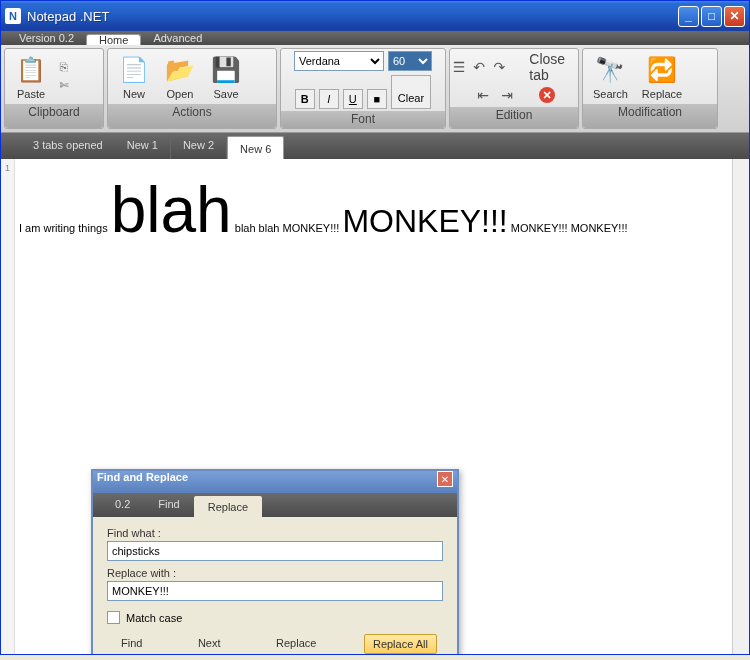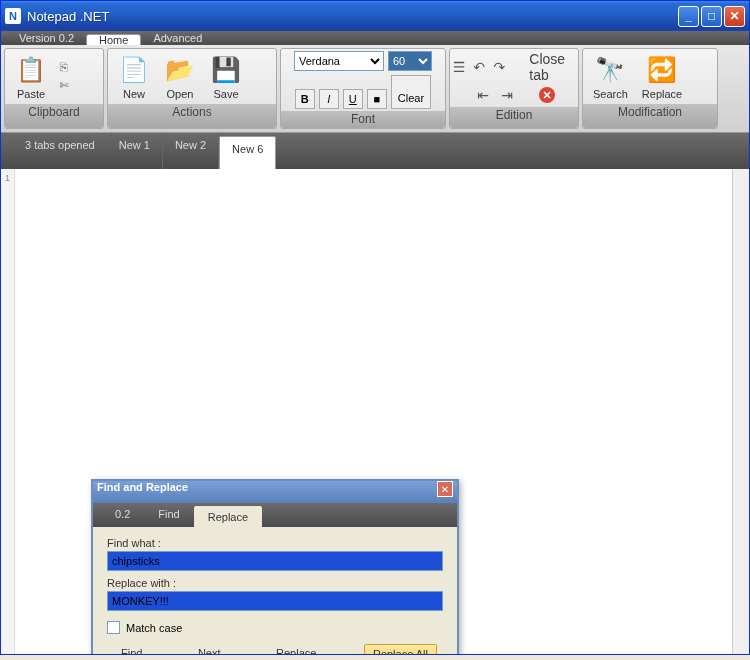--- a/index.html
+++ b/index.html
@@ -38,21 +38,21 @@
 .font-size { width: 44px; background: #3a6ea5; color: #fff; }
 .fmt-btn { width: 20px; height: 20px; border: 1px solid #aaa; background: #f0f0f0; font-size: 11px; display: flex; align-items: center; justify-content: center; cursor: pointer; }
 .clear-btn { padding: 16px 6px; height: 20px; border: 1px solid #aaa; background: #f0f0f0; font-size: 11px; cursor: pointer; }
 
 .edition-body { display: flex; flex-direction: column; gap: 2px; padding: 2px 6px; }
 .edition-row { display: flex; gap: 4px; align-items: center; }
 .ed-icon { width: 20px; height: 20px; display: flex; align-items: center; justify-content: center; font-size: 14px; cursor: pointer; color: #555; }
 .close-tab-link { font-size: 14px; color: #444; cursor: pointer; margin-left: 18px; }
 .close-x { width: 16px; height: 16px; border-radius: 50%; background: #d43; color: #fff; display: flex; align-items: center; justify-content: center; font-size: 11px; font-weight: bold; cursor: pointer; margin-left: 18px; }
 
-.tabstrip { height: 36px; background: linear-gradient(to bottom, #6b6b6b, #4a4a4a); display: flex; align-items: stretch; padding-left: 12px; gap: 0; }
+.tabstrip { height: 26px; background: linear-gradient(to bottom, #6b6b6b, #4a4a4a); display: flex; align-items: stretch; padding-left: 20px; gap: 0; }
 .tabinfo { font-size: 11px; color: #ddd; padding: 6px 12px; }
 .tab { padding: 6px 12px; font-size: 11px; color: #ddd; cursor: pointer; border-right: 1px solid #666; }
 .tab.active { background: #fff; color: #333; border: 1px solid #999; border-bottom: none; margin-top: 3px; border-radius: 2px 2px 0 0; }
 
 .editor { flex: 1; background: #fff; position: relative; padding: 4px 0 0 18px; overflow: hidden; }
 .gutter { position: absolute; left: 0; top: 0; width: 14px; height: 100%; background: #f4f4f4; border-right: 1px solid #ddd; font-size: 9px; color: #888; padding-top: 4px; text-align: center; }
 .doc-text { font-family: Verdana, sans-serif; white-space: nowrap; padding-top: 10px; }
 .t-small { font-size: 11px; }
 .t-huge { font-size: 64px; font-weight: normal; }
 .t-med { font-size: 11px; }
@@ -60,21 +60,21 @@
 
 .dialog { position: absolute; left: 90px; top: 310px; width: 368px; border: 2px solid #6b8dc4; background: #ece9d8; box-shadow: 2px 2px 6px rgba(0,0,0,0.3); }
 .dialog-titlebar { height: 22px; background: linear-gradient(to bottom, #7ba0d8, #5a80bd); display: flex; align-items: flex-start; padding: 0 4px; }
 .dialog-title { flex: 1; font-size: 11px; font-weight: bold; color: #fff; }
 .dialog-close { width: 16px; height: 16px; background: #d86b5a; border: 1px solid #fff; color: #fff; font-size: 10px; display: flex; align-items: center; justify-content: center; cursor: pointer; }
 .dialog-tabs { height: 24px; background: linear-gradient(to bottom, #6b6b6b, #4a4a4a); display: flex; align-items: stretch; padding-left: 8px; }
 .dlg-tab { padding: 5px 14px; font-size: 11px; color: #ddd; cursor: pointer; }
 .dlg-tab.active { background: #ece9d8; color: #333; margin-top: 3px; border-radius: 2px 2px 0 0; }
 .dialog-body { padding: 10px 14px; }
 .dlg-label { font-size: 11px; color: #333; margin-bottom: 2px; }
-.dlg-input { width: 100%; height: 20px; border: 1px solid #7b9ebd; font-size: 11px; padding: 0 4px; background: #1d4ed8; margin-bottom: 6px; }
+.dlg-input { width: 100%; height: 20px; border: 1px solid #7b9ebd; font-size: 11px; padding: 0 4px; background: #ffffff; margin-bottom: 6px; }
 .dlg-check-row { display: flex; align-items: center; gap: 6px; margin: 4px 0 10px; font-size: 11px; }
 .dlg-check { width: 13px; height: 13px; border: 1px solid #7b9ebd; background: #fff; }
 .dlg-btn-row { display: flex; justify-content: space-between; padding: 0 6px; }
 .dlg-btn { font-size: 11px; color: #333; cursor: pointer; padding: 3px 8px; }
 .dlg-btn.primary { background: linear-gradient(to bottom, #ffe9a8, #ffd060); border: 1px solid #c9a030; border-radius: 2px; }
 
 .scrollbar-v { position: absolute; right: 0; top: 0; width: 17px; height: 100%; background: #f0f0f0; border-left: 1px solid #ccc; }
 </style>
 </head>
 <body>
@@ -189,20 +189,23 @@
     <div class="tabinfo">3 tabs opened</div>
     <div class="tab">New 1</div>
     <div class="tab">New 2</div>
     <div class="tab active">New 6</div>
   </div>
 
   <div class="editor">
     <div class="gutter">
       <div>1</div>
     </div>
+    <div class="doc-text">
+      <span class="t-small">I am writing things </span><span class="t-huge">blah</span><span class="t-med"> blah blah MONKEY!!! </span><span class="t-big">MONKEY!!!</span><span class="t-small"> MONKEY!!! MONKEY!!!</span>
+    </div>
     <div class="scrollbar-v"></div>
 
     <div class="dialog">
       <div class="dialog-titlebar">
         <div class="dialog-title">Find and Replace</div>
         <div class="dialog-close">✕</div>
       </div>
       <div class="dialog-tabs">
         <div class="dlg-tab">0.2</div>
         <div class="dlg-tab">Find</div>

